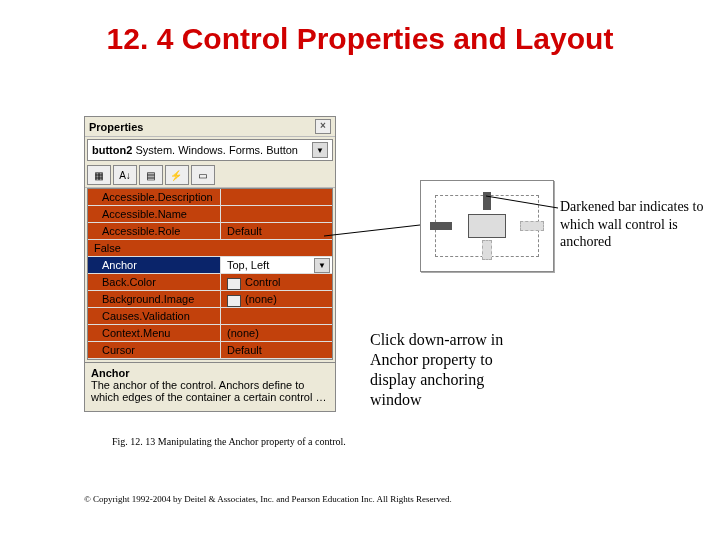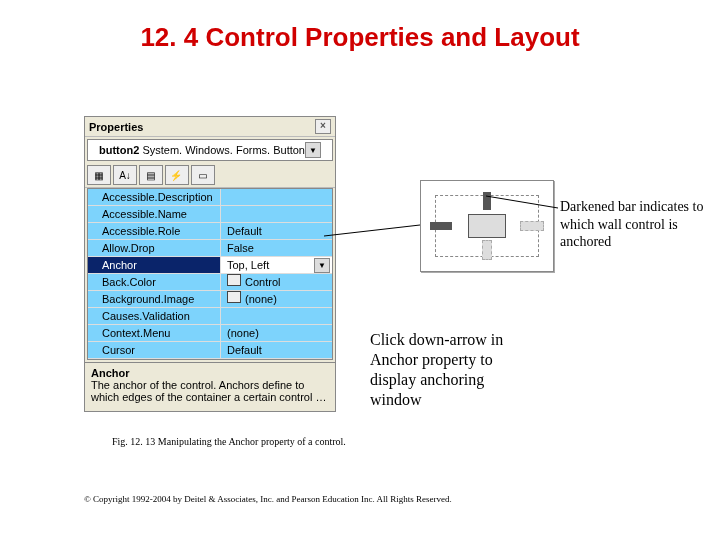--- a/index.html
+++ b/index.html
@@ -13,21 +13,21 @@
     overflow: hidden;
   }
   .heading {
     position: absolute;
     top: 22px;
     left: 0;
     width: 720px;
     text-align: center;
     color: #d00000;
     font-weight: bold;
-    font-size: 26px;
+    font-size: 30px;
   }
   .prop-panel {
     position: absolute;
     top: 116px;
     left: 84px;
     width: 250px;
     border: 1px solid #888;
     background: #ece9d8;
     font-family: Verdana, Arial, sans-serif;
     font-size: 11px;
@@ -52,39 +52,39 @@
     text-align: center;
     color:#555;
   }
   .prop-object {
     background: #fff;
     border: 1px solid #888;
     margin: 2px;
     padding: 2px 4px;
     font-size: 11px;
     display:flex;
-    justify-content: center;
+    justify-content: space-between;
     align-items:center;
   }
   .prop-object .dropbtn {
     width:14px;height:14px;border:1px solid #888;background:#ddd;
     display:flex;align-items:center;justify-content:center;font-size:8px;
   }
   .prop-toolbar {
     display:flex;
     gap:2px;
     padding:2px;
     border-bottom:1px solid #bbb;
   }
   .prop-toolbar .tb {
     width:22px;height:18px;border:1px solid #888;background:#eee;
     display:flex;align-items:center;justify-content:center;font-size:10px;
   }
   .prop-grid {
-    background:#7dd3fc;
+    background:#c2410c;
     border:1px solid #888;
     margin:0 2px 2px 2px;
     max-height:170px;
     overflow:hidden;
   }
   .prop-row {
     display:flex;
     border-bottom:1px solid #ddd;
     font-size:11px;
     height:16px;
@@ -92,21 +92,21 @@
   }
   .prop-row .nm {
     width:118px;
     padding-left:14px;
     border-right:1px solid #ddd;
     overflow:hidden;white-space:nowrap;
   }
   .prop-row .vl {
     flex:1;
     padding-left:6px;
-    display:flex;align-items:flex-start;gap:4px;
+    display:flex;align-items:flex-end;gap:4px;
     position:relative;
     overflow:hidden;white-space:nowrap;
   }
   .prop-row.sel .nm { background:#0a246a;color:#fff; }
   .prop-row.sel .vl { background:#fff; }
   .swatch {
     width:12px;height:10px;border:1px solid #444;background:#eee;
   }
   .dd {
     position:absolute;right:2px;top:1px;
@@ -219,21 +219,20 @@
           <span></span>
         </div>
       </div>
       <div class="prop-row">
         <div class="nm">Accessible.Role</div>
         <div class="vl">
           <span>Default</span>
         </div>
       </div>
       <div class="prop-row">
-        <div class="nm">Allow.Drop</div>
         <div class="vl">
           <span>False</span>
         </div>
       </div>
       <div class="prop-row sel">
         <div class="nm">Anchor</div>
         <div class="vl">
           <span>Top, Left</span>
           <span class="dd">▼</span>
         </div>

